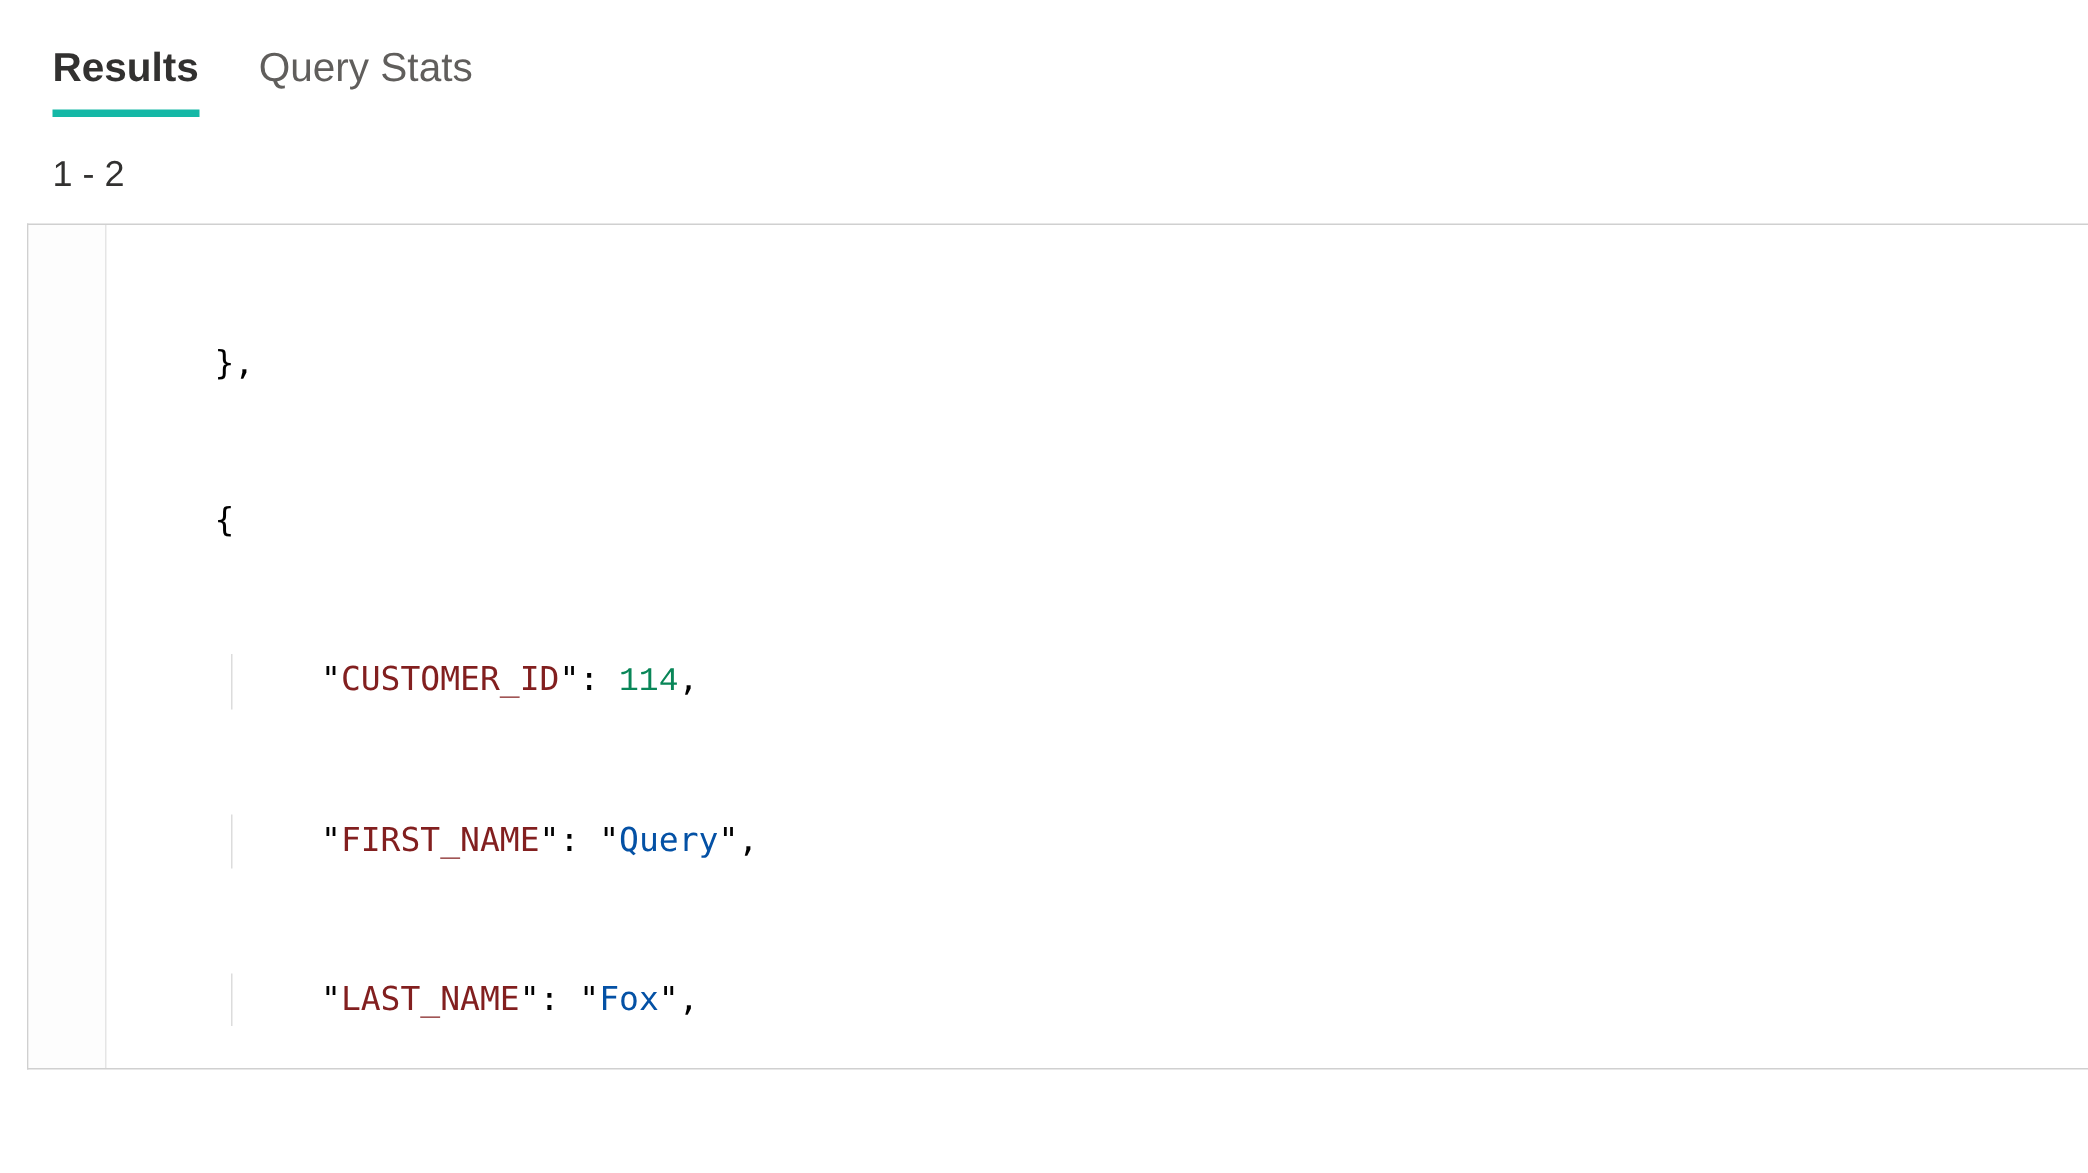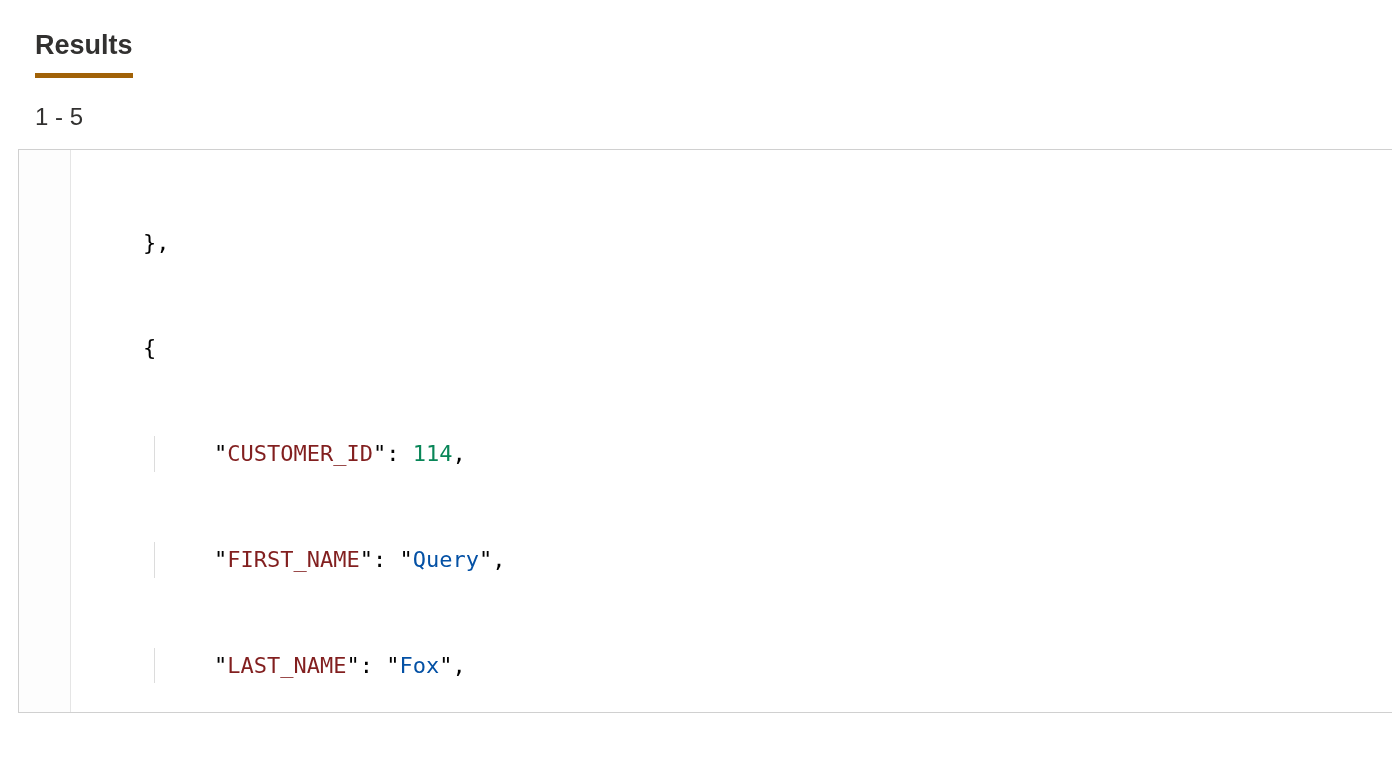--- a/index.html
+++ b/index.html
@@ -19,21 +19,21 @@
   .tab {
     font-size: 27px;
     font-weight: 400;
     color: #605e5c;
     padding-bottom: 12px;
     cursor: pointer;
   }
   .tab.active {
     font-weight: 700;
     color: #323130;
-    border-bottom: 5px solid #a16207;
+    border-bottom: 5px solid #14b8a6;
   }
   .range {
     padding: 25px 0 18px 35px;
     font-size: 24px;
     color: #323130;
   }
   .editor-wrap {
     margin: 0 0 0 18px;
     border: 1px solid #d0d0d0;
     border-right: none;
@@ -65,31 +65,32 @@
   .line { position: relative; }
   .guide1 {
     position: absolute;
     left: 83px;
     top: 0; bottom: 0;
     width: 1px;
     background: #dcdcdc;
   }
   .key { color: #821f1f; }
   .str { color: #0451a5; }
-  .num { color: #098658; }
+  .num { color: #098658; font-family: Liberation Mono, monospace; }
   .pun { color: #000000; }
 </style>
 </head>
 <body>
 
 <div class="tabs">
   <div class="tab active">Results</div>
+  <div class="tab">Query Stats</div>
 </div>
 
-<div class="range">1 - 5</div>
+<div class="range">1 - 2</div>
 
 <div class="editor-wrap">
   <div class="gutter"></div>
   <div class="code">
     <div class="line ind1"><span class="pun">},</span></div>
     <div class="line ind1"><span class="pun">{</span></div>
     <div class="line ind3"><span class="guide1"></span><span class="key"><span class="pun">"</span><span>CUSTOMER_ID</span><span class="pun">"</span></span><span class="pun">: </span><span class="num">114</span><span class="pun">,</span></div>
     <div class="line ind3"><span class="guide1"></span><span class="key"><span class="pun">"</span><span>FIRST_NAME</span><span class="pun">"</span></span><span class="pun">: </span><span class="str"><span class="pun">"</span><span>Query</span><span class="pun">"</span></span><span class="pun">,</span></div>
     <div class="line ind3"><span class="guide1"></span><span class="key"><span class="pun">"</span><span>LAST_NAME</span><span class="pun">"</span></span><span class="pun">: </span><span class="str"><span class="pun">"</span><span>Fox</span><span class="pun">"</span></span><span class="pun">,</span></div>
     

